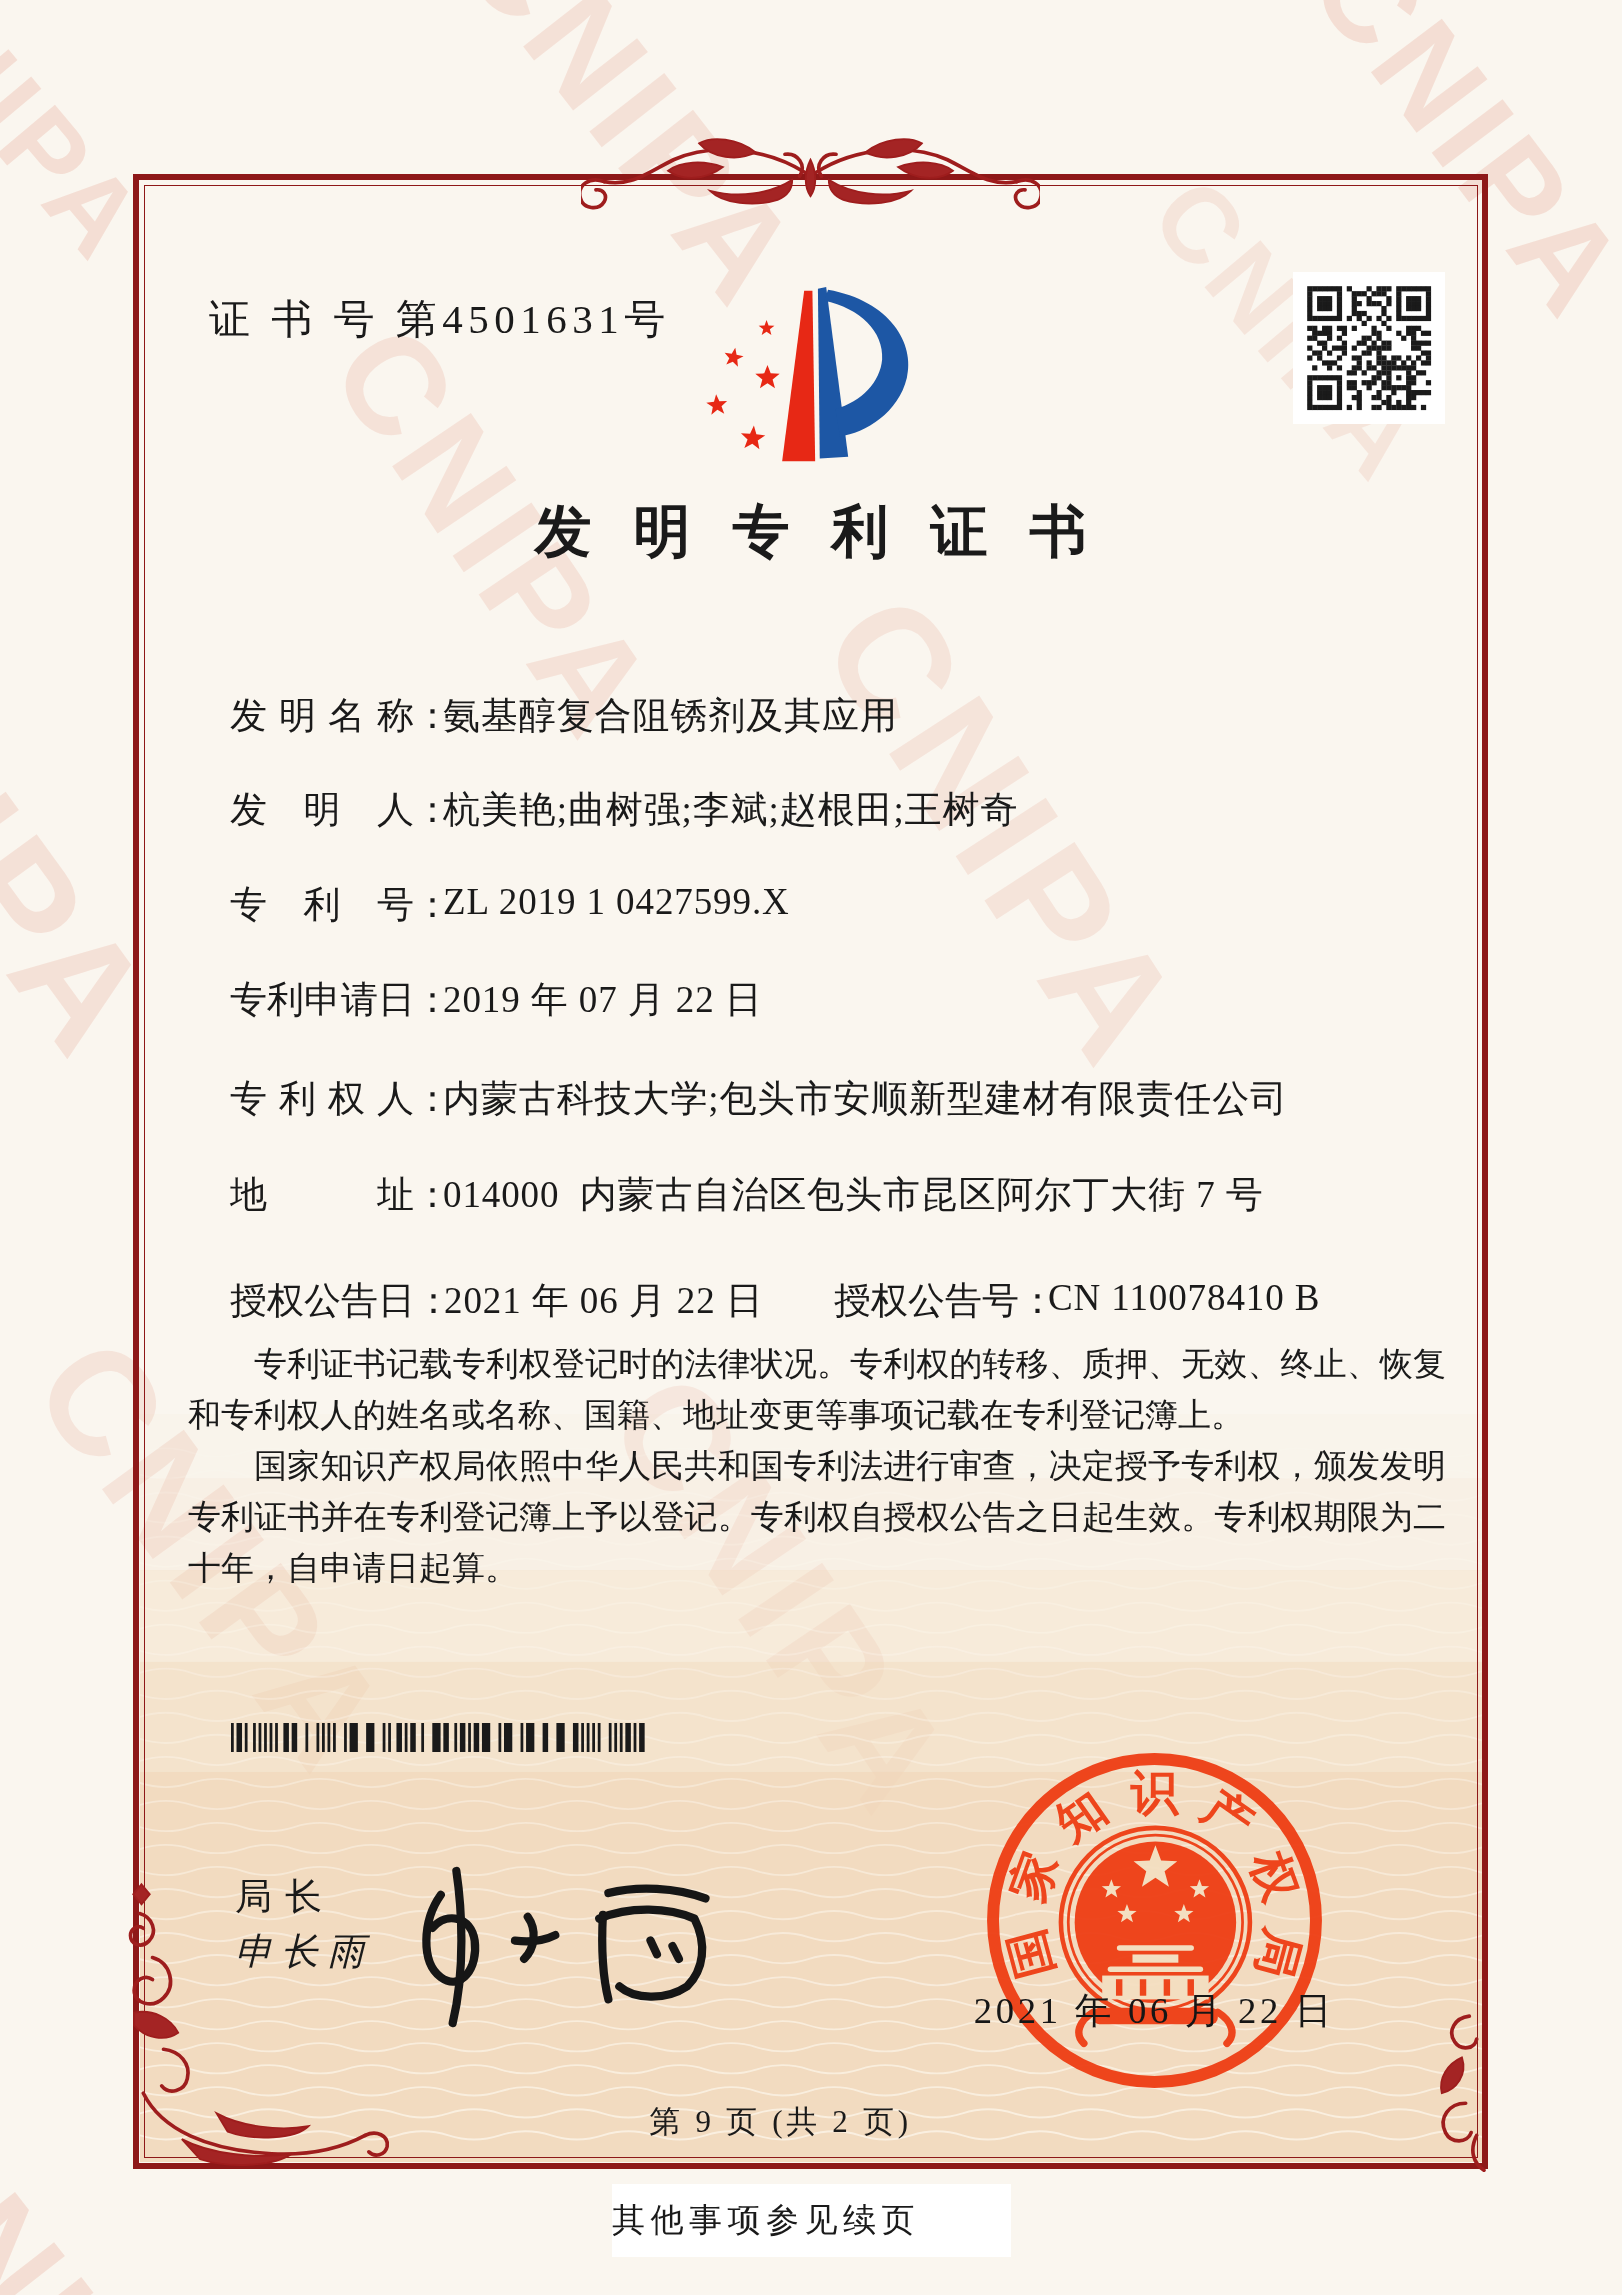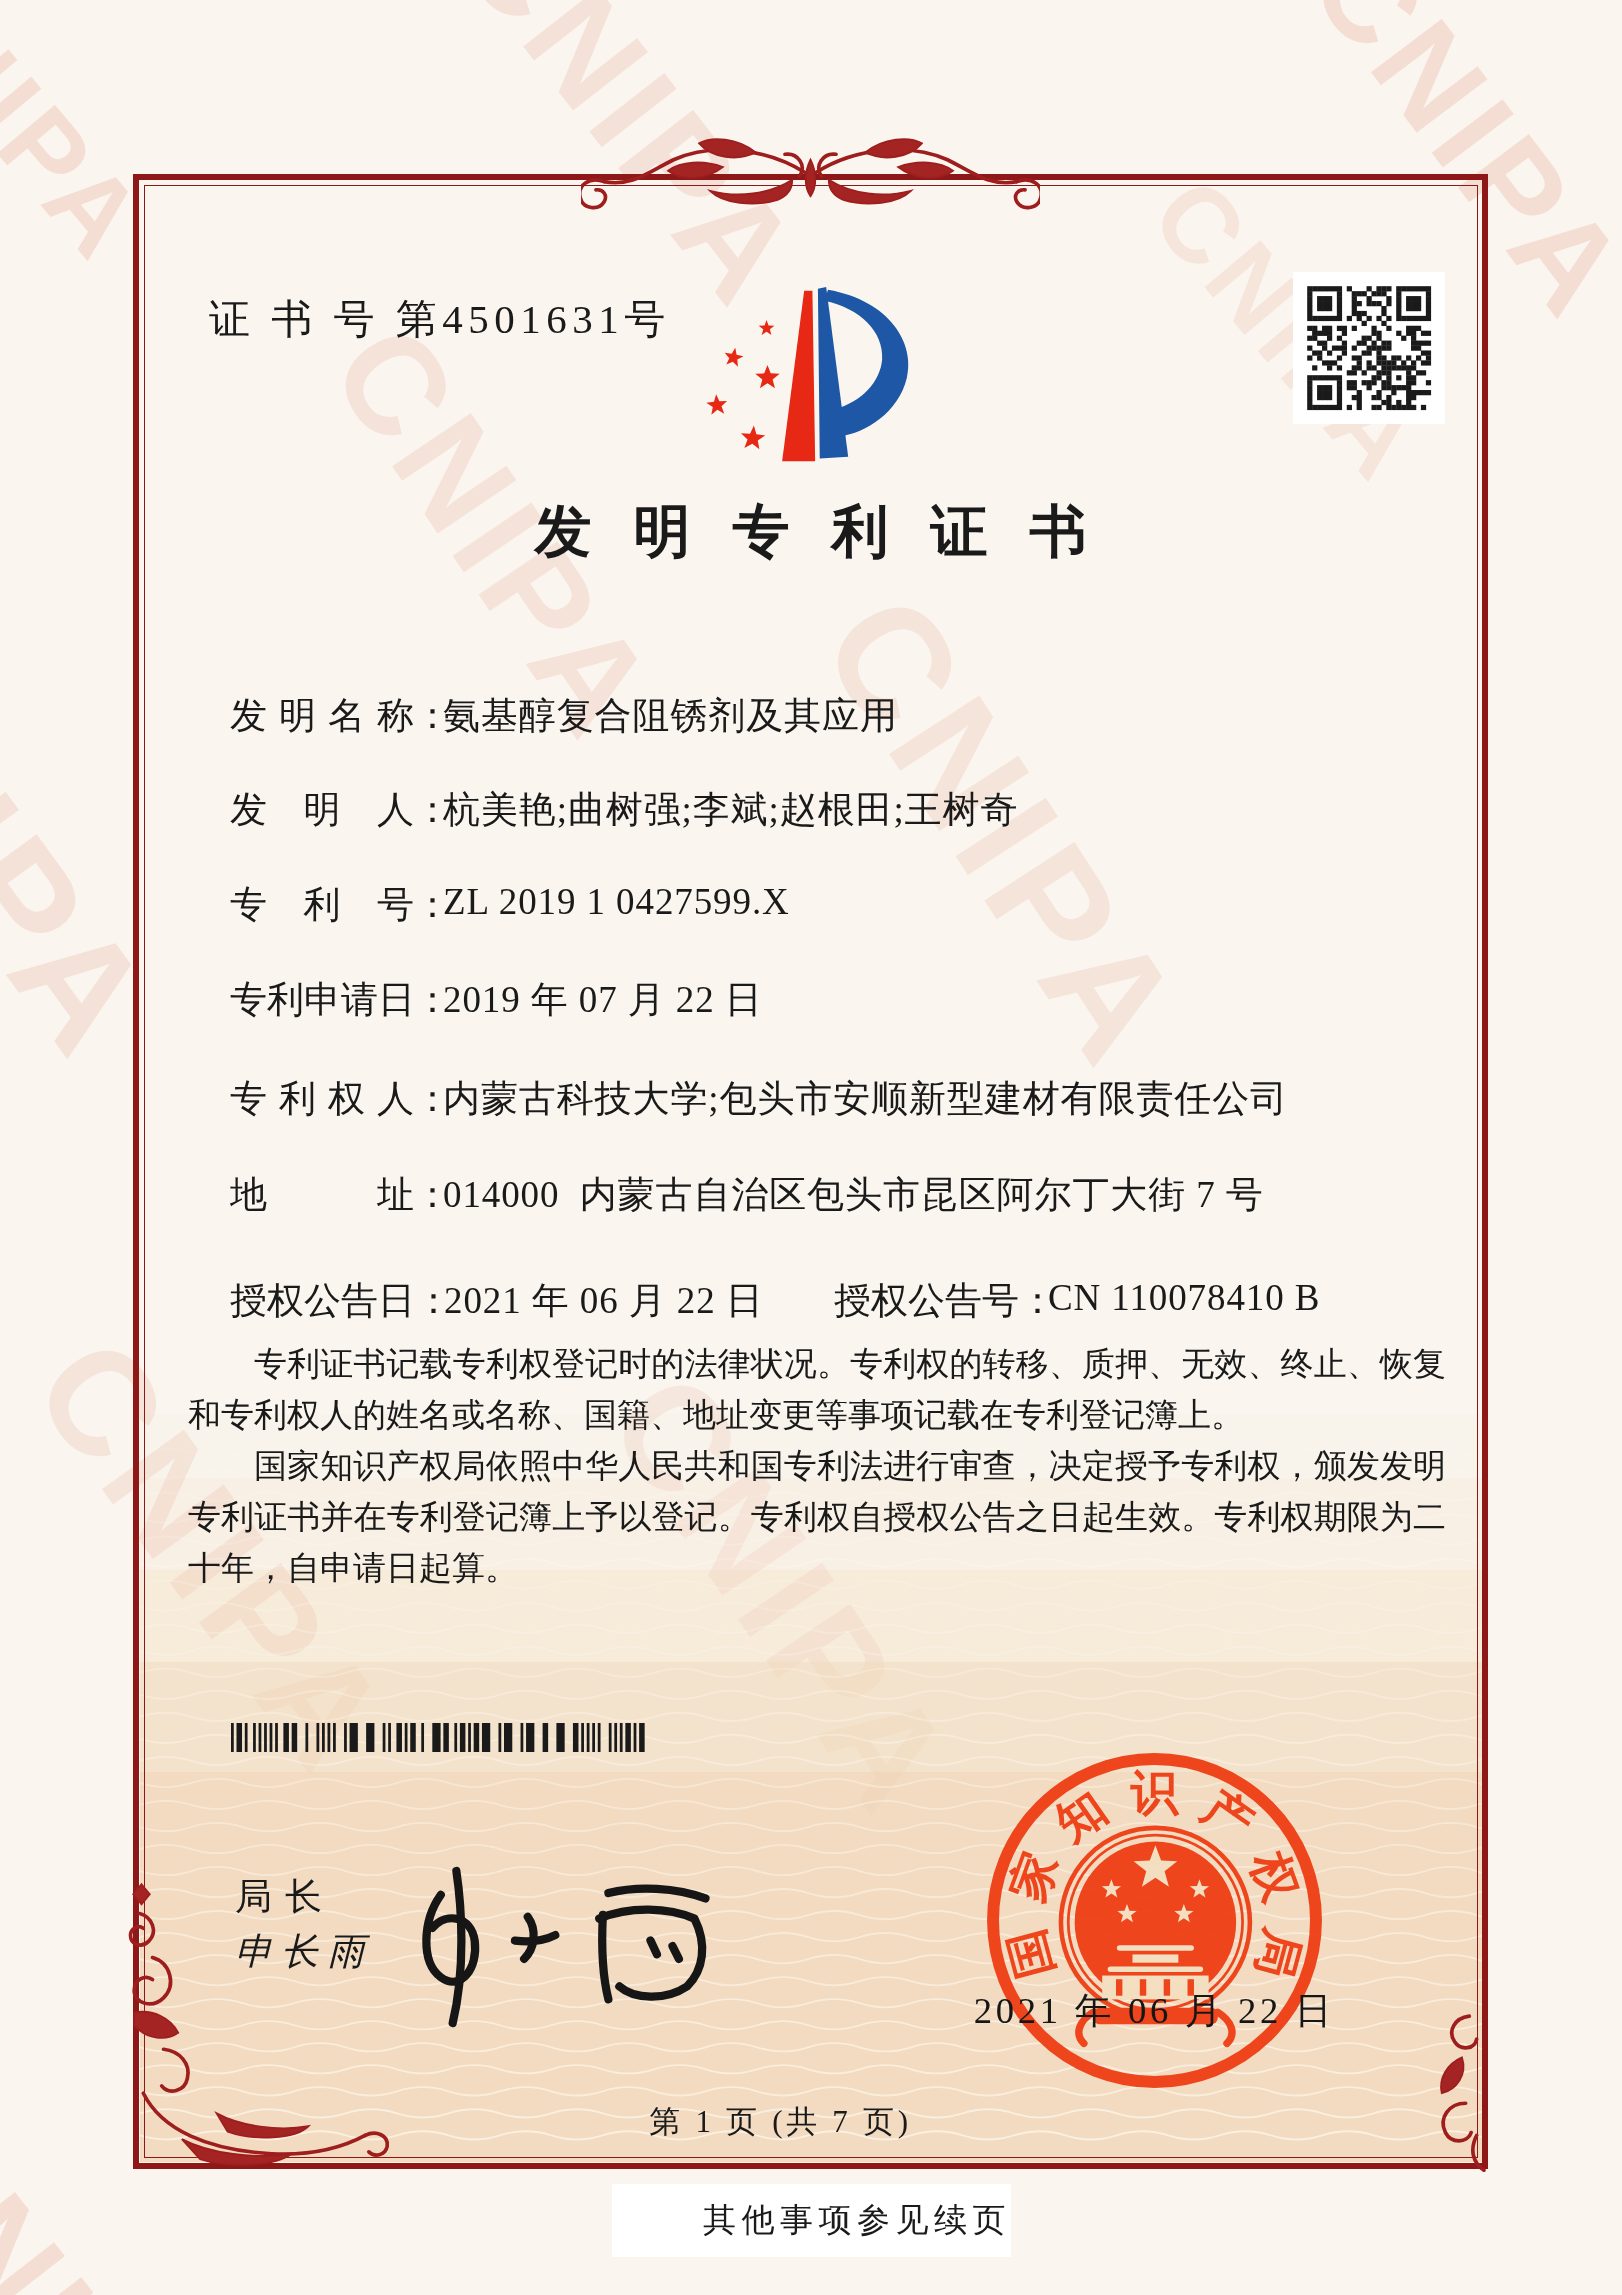--- a/index.html
+++ b/index.html
@@ -48,21 +48,21 @@
   #waves{left:140px;top:1414px;width:1343px;height:748px;z-index:2;pointer-events:none;}
   #barcode{left:231px;top:1723px;width:421px;height:29px;z-index:3;}
   #signer{left:235px;top:1872px;z-index:3;font-size:37px;}
   #signer .t1{letter-spacing:13px;}
   #signer .t2{margin-top:5px;letter-spacing:9.2px;font-style:italic;}
   #signature{left:390px;top:1860px;width:358px;height:174px;z-index:3;}
   #seal{left:971px;top:1737px;width:367px;height:367px;z-index:6;}
   #page-num{left:133px;top:2101px;width:1295px;text-align:center;font-size:31px;
     letter-spacing:3.7px;z-index:3;}
   #cont-box{left:612px;top:2184px;width:399px;height:73px;background:#ffffff;
-    z-index:3;display:flex;align-items:center;justify-content:flex-end;
+    z-index:3;display:flex;align-items:center;justify-content:flex-start;
     font-size:33px;letter-spacing:5.5px;}
 </style>
 </head>
 <body>
 
 <div id="page">
 
   <div id="wm-layer">
       <div class="wm" style="left: -64px; top: -78px; font-size: 110px; transform: rotate(50deg); opacity: 0.17;">CNIPA</div>
       <div class="wm" style="left: 551px; top: -124px; font-size: 138px; transform: rotate(52deg); opacity: 0.15;">CNIPA</div>
@@ -663,19 +663,19 @@
           <rect x="236" y="264" width="7" height="18"></rect>
         </g>
         <rect x="133" y="295" width="136" height="18" rx="7" fill="#ee3a10"></rect>
         <path d="M133,300 C117,310 113,324 123,334" stroke="#ee3a10" stroke-width="8" fill="none" stroke-linecap="round"></path>
         <path d="M269,300 C285,310 289,324 279,334" stroke="#ee3a10" stroke-width="8" fill="none" stroke-linecap="round"></path>
       </g>
     </g>
     <text x="200" y="298" fill="#161616" font-size="40" letter-spacing="4" text-anchor="middle" dominant-baseline="central" font-family="&quot;Liberation Serif&quot;,&quot;DejaVu Serif&quot;,serif">2021 年 06 月 22 日</text>
   </svg>
 
-  <div id="page-num" class="abs">第 1 页 (共 7 页)</div>
+  <div id="page-num" class="abs">第 9 页 (共 2 页)</div>
   <div id="cont-box" class="abs">
     <span>其他事项参见续页</span>
   </div>
 
 </div>
 
 
 </body></html>

